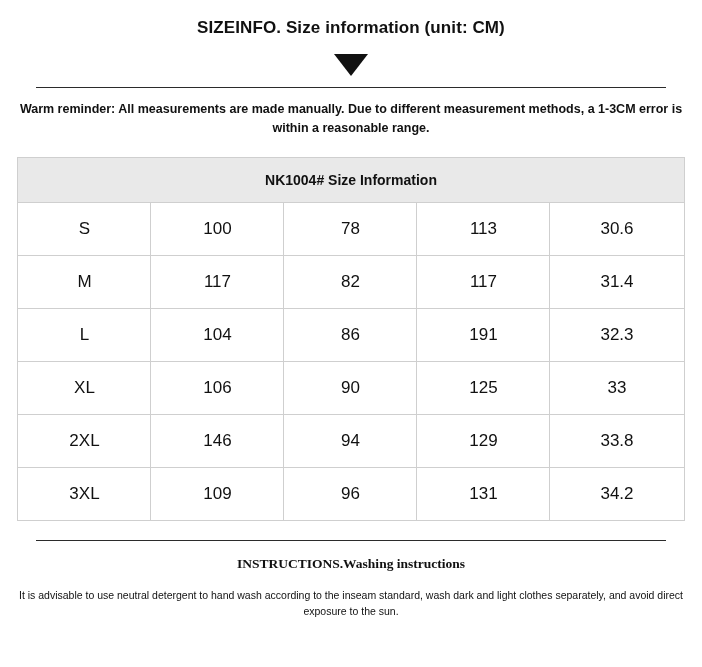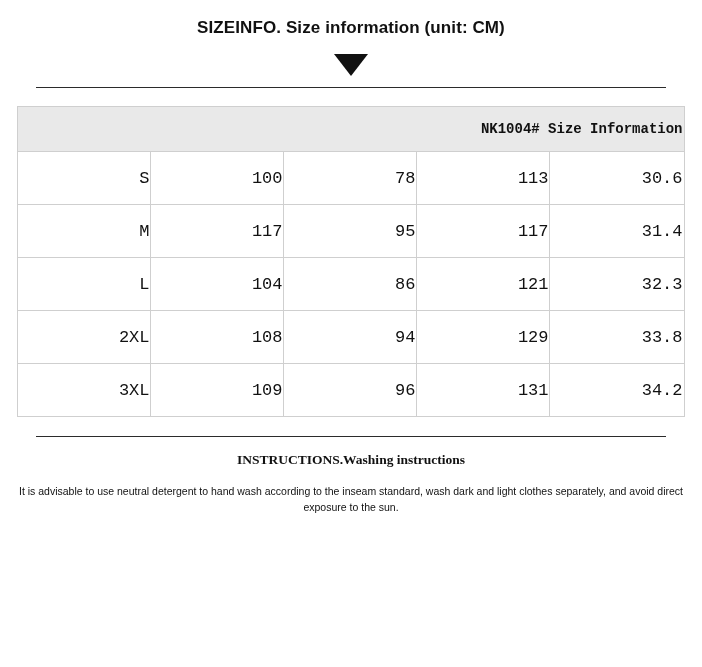--- a/index.html
+++ b/index.html
@@ -54,23 +54,22 @@
     color: #111;
   }
   table.size-table {
     border-collapse: collapse;
     width: 666px;
     margin: 18px auto 0 auto;
     table-layout: fixed;
   }
   table.size-table td, table.size-table th {
     border: 1px solid #cfcfcf;
-    text-align: right;
+    text-align: center;
     vertical-align: middle;
-    font-family: Liberation Mono, monospace;
   }
   .tbl-title {
     background: #e9e9e9;
     font-size: 14px;
     font-weight: bold;
     height: 42px;
     color: #111;
   }
   .hdr td {
     background: #d6d6d6;
@@ -121,20 +120,21 @@
 <div class="page">
 
   <div class="title">SIZEINFO. Size information (unit: CM)</div>
 
   <div class="arrow-wrap">
     <div class="arrow"></div>
   </div>
 
   <div class="rule"></div>
 
+  <div class="reminder">Warm reminder: All measurements are made manually. Due to different measurement methods, a 1-3CM error is within a reasonable range.</div>
 
   <table class="size-table">
     <colgroup>
       <col class="col-size">
       <col class="col-len">
       <col class="col-waist">
       <col class="col-hip">
       <col class="col-foot">
     </colgroup>
     <tbody>
@@ -144,34 +144,41 @@
       <tr class="body-row">
         <td>S</td>
         <td>100</td>
         <td>78</td>
         <td>113</td>
         <td>30.6</td>
       </tr>
       <tr class="body-row">
         <td>M</td>
         <td>117</td>
-        <td>95</td>
+        <td>82</td>
         <td>117</td>
         <td>31.4</td>
       </tr>
       <tr class="body-row">
         <td>L</td>
         <td>104</td>
         <td>86</td>
-        <td>121</td>
+        <td>191</td>
         <td>32.3</td>
       </tr>
       <tr class="body-row">
+        <td>XL</td>
+        <td>106</td>
+        <td>90</td>
+        <td>125</td>
+        <td>33</td>
+      </tr>
+      <tr class="body-row">
         <td>2XL</td>
-        <td>108</td>
+        <td>146</td>
         <td>94</td>
         <td>129</td>
         <td>33.8</td>
       </tr>
       <tr class="body-row">
         <td>3XL</td>
         <td>109</td>
         <td>96</td>
         <td>131</td>
         <td>34.2</td>

